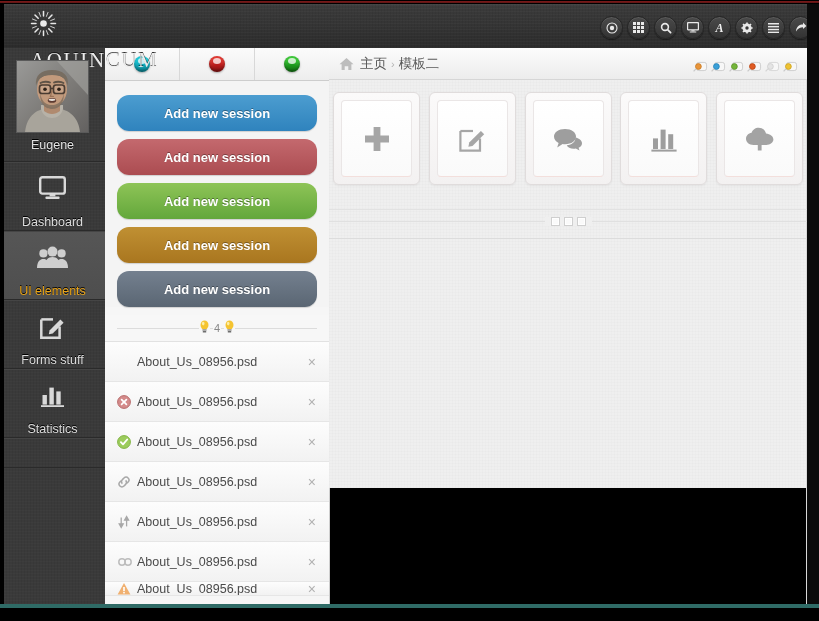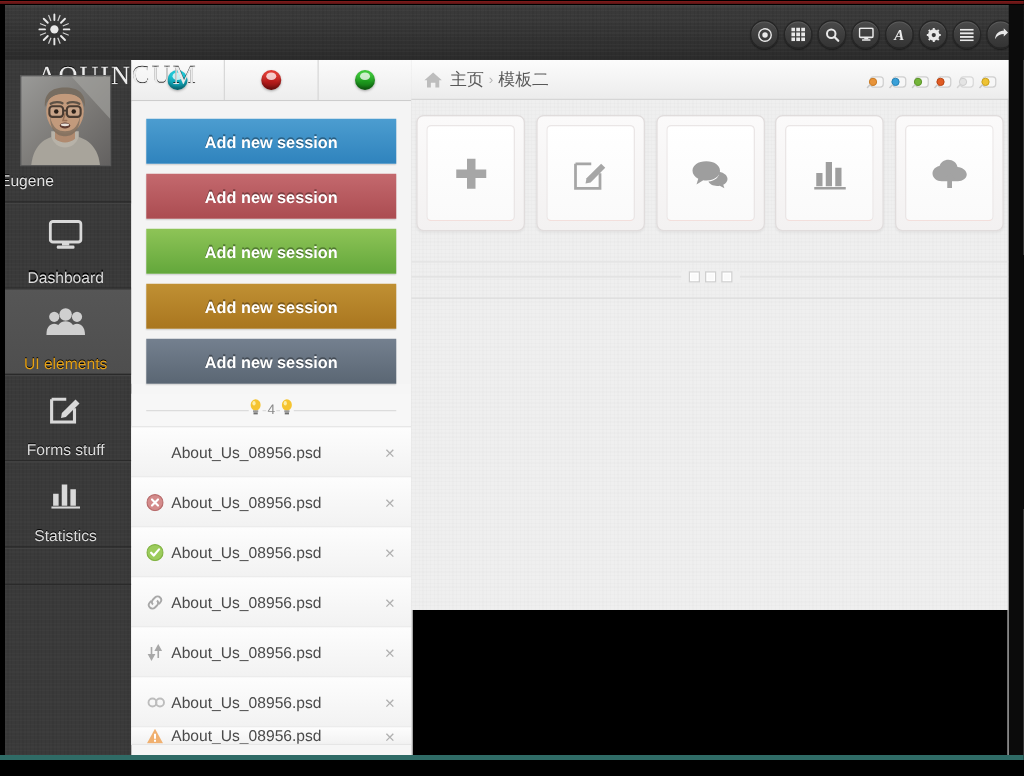--- a/index.html
+++ b/index.html
@@ -57,21 +57,21 @@
     background:#3a3a3a;
     border-right:1px solid #121212;
     overflow:hidden;
   }
   .sidebar:after{content:"";position:absolute;inset:0;
     background-image:repeating-linear-gradient(0deg,rgba(255,255,255,.016) 0 1px,transparent 1px 3px),
                      repeating-linear-gradient(90deg,rgba(0,0,0,.05) 0 1px,transparent 1px 3px);
     pointer-events:none;}
   .profile{
     position:relative;z-index:2;
-    padding:12px 0 9px;text-align:left;
+    padding:12px 0 9px;text-align:center;
     border-bottom:1px solid #2a2a2a;
     box-shadow:0 1px 0 #454545;
   }
   .avatar{
     width:71px;height:71px;margin:0 auto 5px;
     border:1px solid #5a5a5a;
     background:linear-gradient(135deg,#8e8e8e 0%,#7b7a78 40%,#6d6b68 100%);
     position:relative;overflow:hidden;
   }
   .avatar .face{position:absolute;left:0;top:0;right:0;bottom:0;}
@@ -112,21 +112,21 @@
     box-shadow:inset 0 -2px 3px rgba(0,0,0,.35),0 1px 2px rgba(0,0,0,.3);}
   .orb.red{background:radial-gradient(circle at 50% 110%,#7d1111 0%,#b71b1b 45%,#e03b34 78%);
     box-shadow:inset 0 -2px 3px rgba(0,0,0,.35),0 1px 2px rgba(0,0,0,.3);}
   .orb.green{background:radial-gradient(circle at 50% 110%,#126b12 0%,#1d9a1d 45%,#3ec83a 78%);
     box-shadow:inset 0 -2px 3px rgba(0,0,0,.35),0 1px 2px rgba(0,0,0,.3);}
 
   .panelbody{background:#f4f4f4;padding:14px 12px 0;}
   .sess-btn{
     display:block;width:100%;box-sizing:border-box;
     height:36px;line-height:36px;margin-bottom:8px;
-    border:none;border-radius:0;
+    border:none;border-radius:12px;
     color:#fff;font-size:13px;font-weight:bold;text-align:center;
     text-shadow:0 -1px 0 rgba(0,0,0,.35);
     font-family:"Liberation Sans",sans-serif;
     cursor:pointer;
     box-shadow:0 1px 1px rgba(0,0,0,.15);
   }
   .sess-btn.b1{background:linear-gradient(to bottom,#4c9dd0,#2f83bd);}
   .sess-btn.b2{background:linear-gradient(to bottom,#c4696e,#ab4c51);}
   .sess-btn.b3{background:linear-gradient(to bottom,#8ec457,#63a73b);}
   .sess-btn.b4{background:linear-gradient(to bottom,#c09033,#a9761f);}

